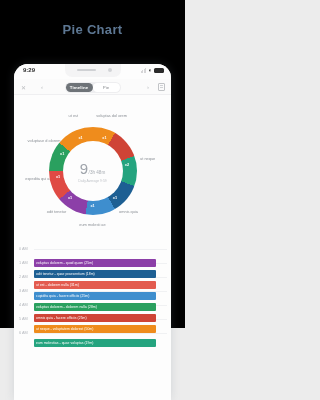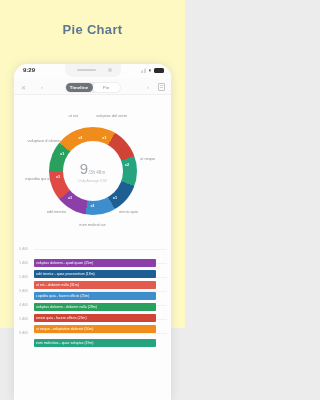--- a/index.html
+++ b/index.html
@@ -2,21 +2,21 @@
 <html><head>
 <meta charset="utf-8">
 <style>
   * { box-sizing: border-box; margin: 0; padding: 0; }
   html, body {
     width: 185px; height: 400px;
     font-family: "Liberation Sans", sans-serif;
     background: #ececec;
     overflow: hidden;
   }
-  #page { position: relative; width: 185px; height: 328px; background: #fef9c3; }
+  #page { position: relative; width: 185px; height: 328px; background: #000000; }
 
   .page-title {
     position: absolute; top: 22px; left: 0; width: 185px;
     text-align: center;
     font-size: 13px; font-weight: bold;
     color: #5d7793; letter-spacing: .3px;
   }
 
   
   .phone {

